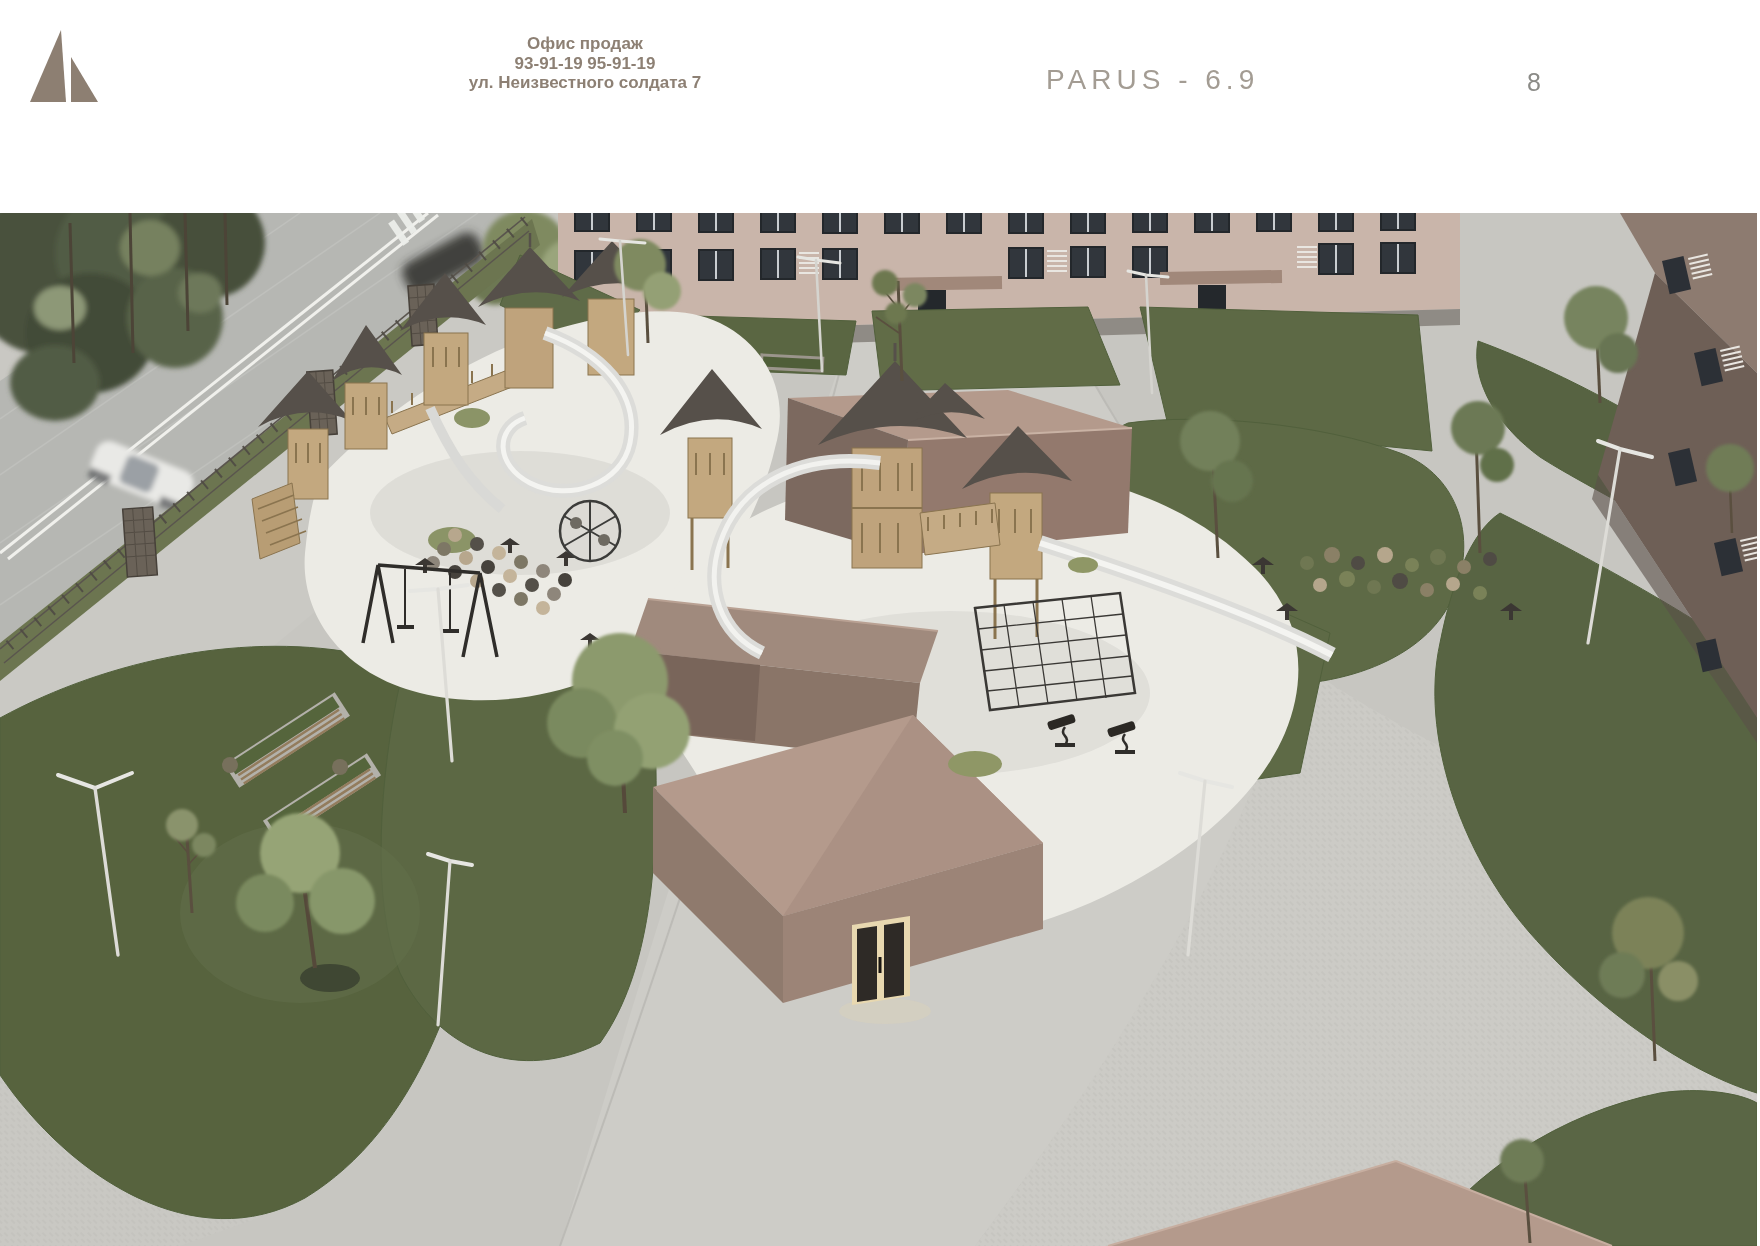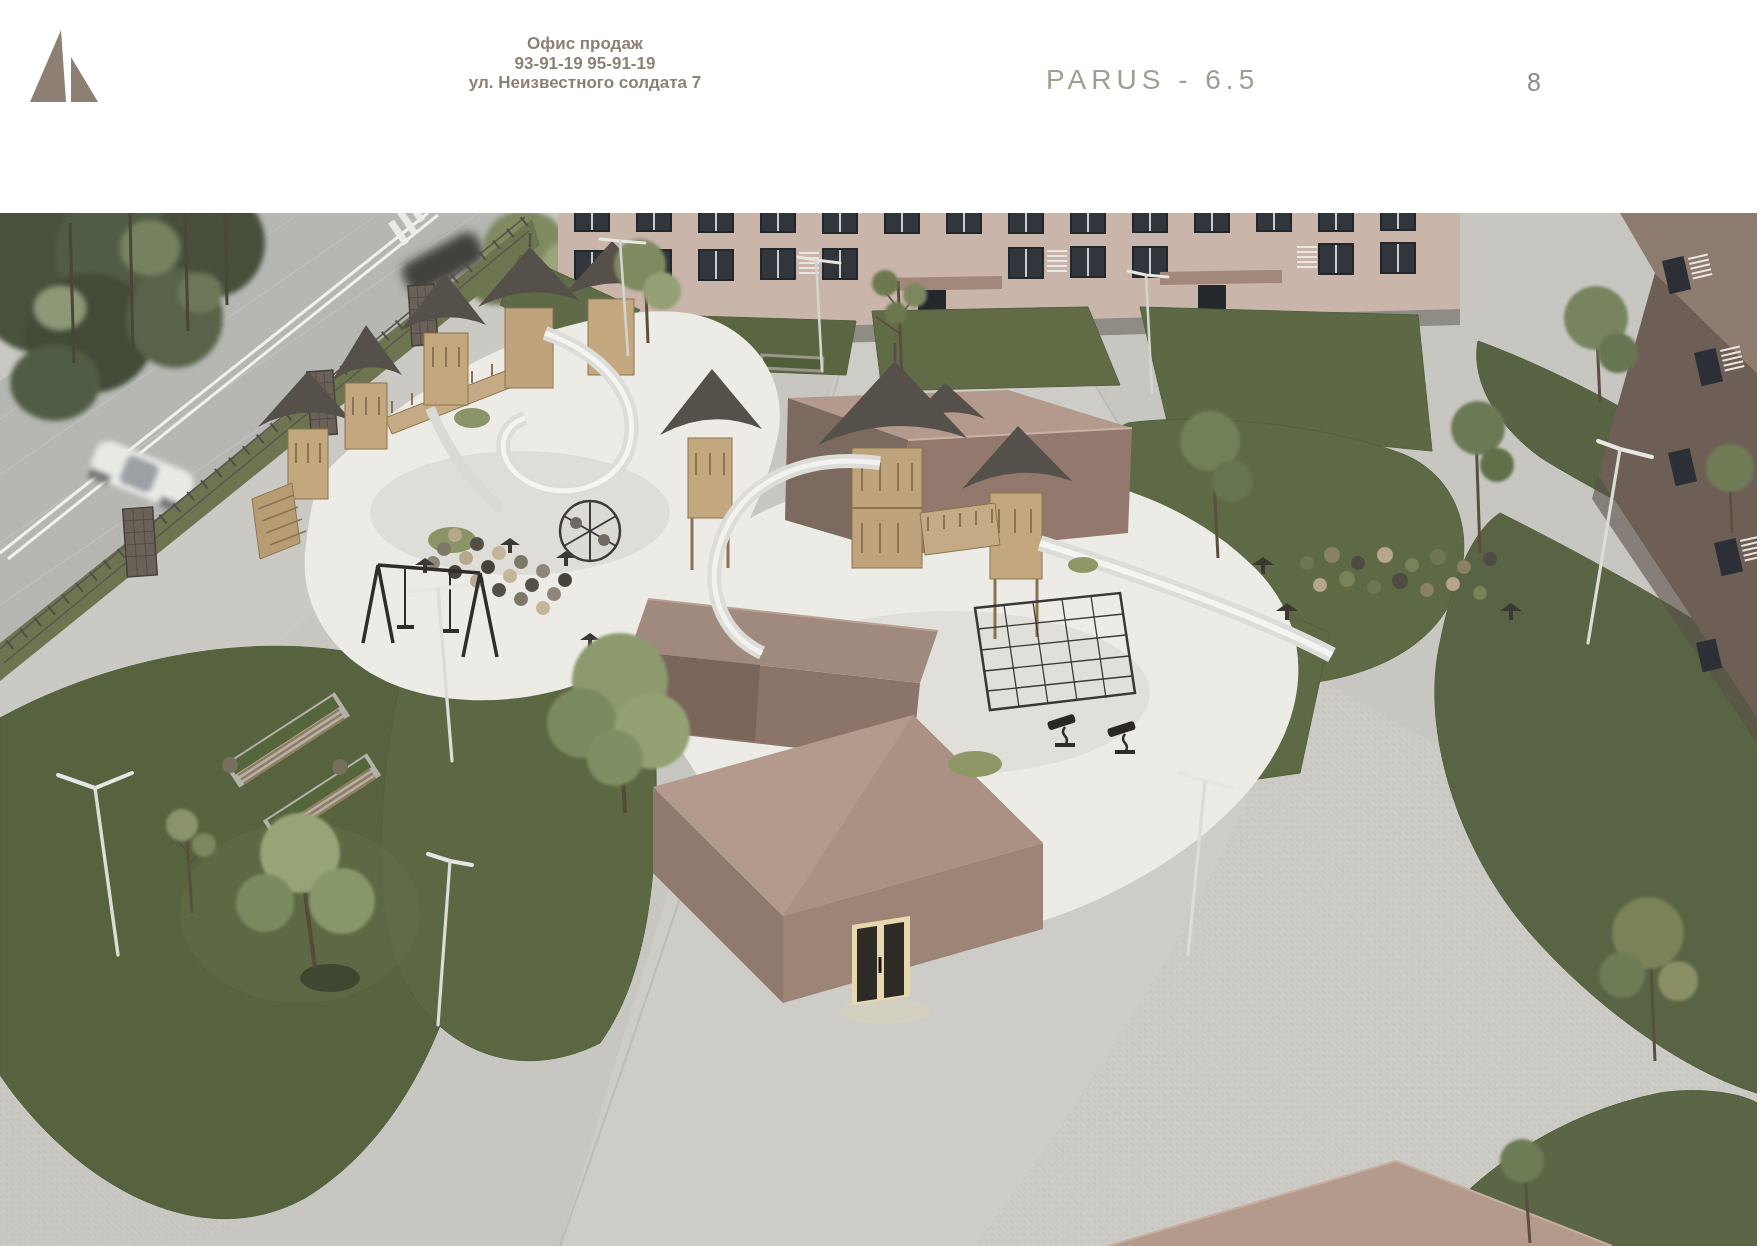--- a/index.html
+++ b/index.html
@@ -21,21 +21,21 @@
 <div class="header">
   <svg class="logo" viewBox="0 0 80 82">
     <polygon points="4,78 40,78 35,6" fill="#8d7f72"></polygon>
     <polygon points="45,78 45,33 72,78" fill="#8d7f72"></polygon>
   </svg>
   <div class="office">
     <div>Офис продаж</div>
     <div>93-91-19  95-91-19</div>
     <div>ул. Неизвестного солдата 7</div>
   </div>
-  <div class="page-title">PARUS - 6.5</div>
+  <div class="page-title">PARUS - 6.9</div>
   <div class="page-num">8</div>
 </div>
 
 <div class="render">
 <svg viewBox="0 0 1757 1033" preserveAspectRatio="none">
 <defs>
   <filter id="b1" x="-30%" y="-30%" width="160%" height="160%">
           <feGaussianBlur stdDeviation="1.4"></feGaussianBlur>
         </filter>
   <filter id="b2" x="-40%" y="-40%" width="180%" height="180%">

